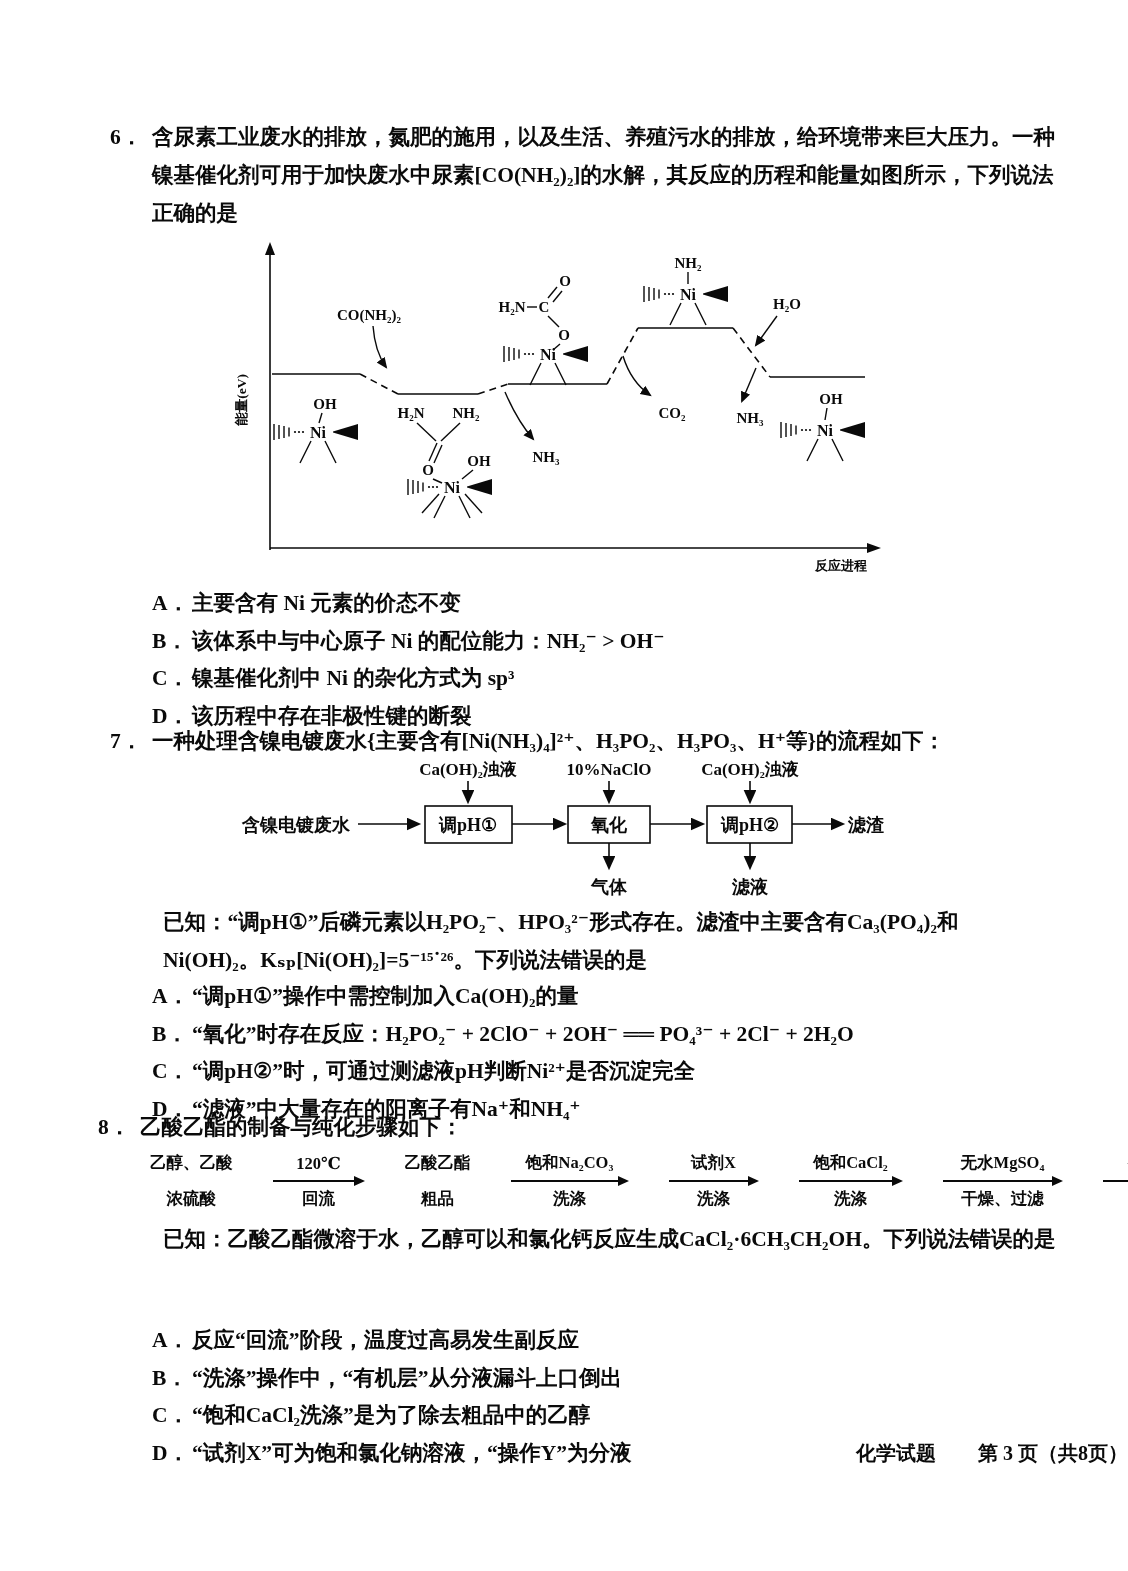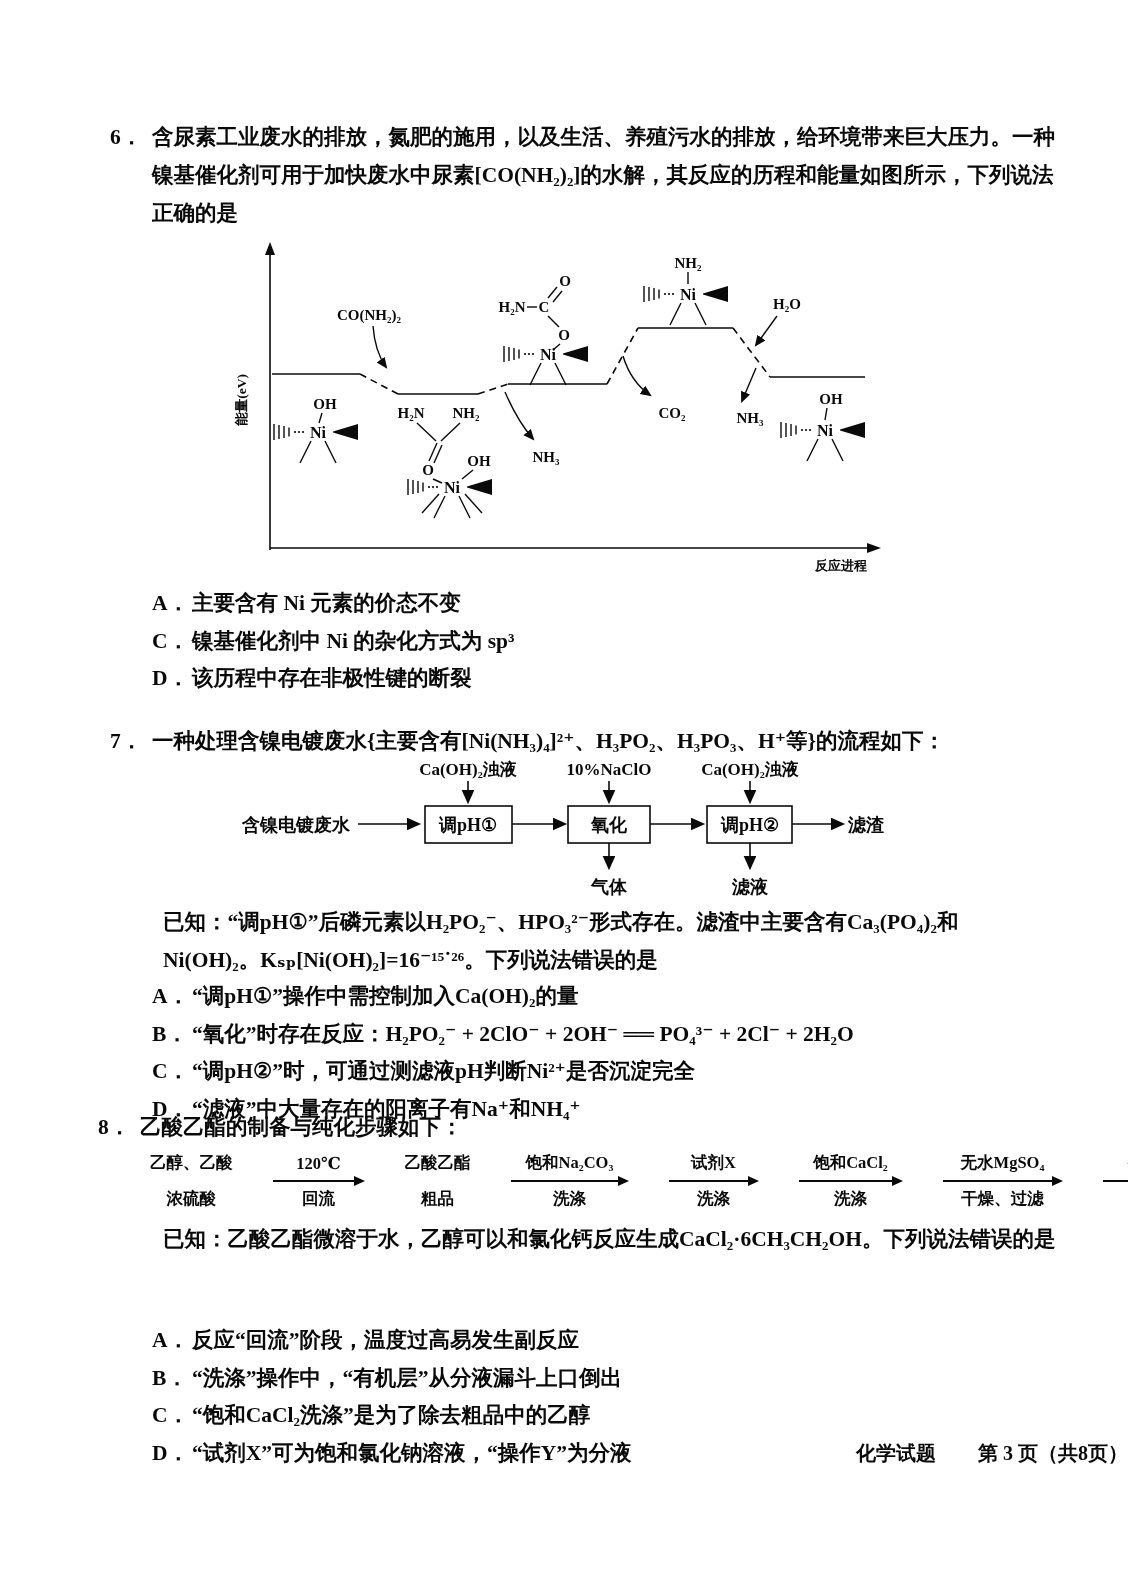--- a/index.html
+++ b/index.html
@@ -156,20 +156,21 @@
       <line class="thin" x1="2" y1="-22" x2="0" y2="-10"></line>
       <use href="#hw"></use>
         <use href="#sw"></use>
         <use href="#lg"></use>
       <text x="0" y="6" font-size="16" text-anchor="middle">Ni</text>
     </g>
   </svg>
 
   <div class="abs" style="left:152px;top:585px;">
     <div class="optline"><span class="olabel">A．</span><span>主要含有 Ni 元素的价态不变</span></div>
+    <div class="optline"><span class="olabel">B．</span><span>该体系中与中心原子 Ni 的配位能力：NH₂⁻ &gt; OH⁻</span></div>
     <div class="optline"><span class="olabel">C．</span><span>镍基催化剂中 Ni 的杂化方式为 sp³</span></div>
     <div class="optline"><span class="olabel">D．</span><span>该历程中存在非极性键的断裂</span></div>
   </div>
 
   <div class="abs para hang" style="left:110px;top:722px;width:910px;">
     <span class="qnum">7．</span><span>一种处理含镍电镀废水{主要含有[Ni(NH₃)₄]²⁺、H₃PO₂、H₃PO₃、H⁺等}的流程如下：</span>
   </div>
 
   <svg class="abs" style="left:230px;top:753px;" width="700" height="150" viewBox="0 0 700 150">
     <defs>
@@ -198,21 +199,21 @@
     <text x="520" y="78" font-size="18" text-anchor="middle">调pH②</text>
     <line class="stroke" x1="562" y1="71" x2="612" y2="71" marker-end="url(#ah2)"></line>
     <text x="618" y="78" font-size="18">滤渣</text>
 
     <line class="stroke" x1="379" y1="90" x2="379" y2="114" marker-end="url(#ah2)"></line>
     <text x="379" y="140" font-size="18" text-anchor="middle">气体</text>
     <line class="stroke" x1="520" y1="90" x2="520" y2="114" marker-end="url(#ah2)"></line>
     <text x="520" y="140" font-size="18" text-anchor="middle">滤液</text>
   </svg>
 
-  <div class="abs para" style="left:163px;top:903px;width:880px;">已知：“调pH①”后磷元素以H₂PO₂⁻、HPO₃²⁻形式存在。滤渣中主要含有Ca₃(PO₄)₂和Ni(OH)₂。Kₛₚ[Ni(OH)₂]=16⁻¹⁵˙²⁶。下列说法错误的是</div>
+  <div class="abs para" style="left:163px;top:903px;width:880px;">已知：“调pH①”后磷元素以H₂PO₂⁻、HPO₃²⁻形式存在。滤渣中主要含有Ca₃(PO₄)₂和Ni(OH)₂。Kₛₚ[Ni(OH)₂]=5⁻¹⁵˙²⁶。下列说法错误的是</div>
 
   <div class="abs" style="left:152px;top:978px;">
     <div class="optline"><span class="olabel">A．</span><span>“调pH①”操作中需控制加入Ca(OH)₂的量</span></div>
     <div class="optline"><span class="olabel">B．</span><span>“氧化”时存在反应：H₂PO₂⁻ + 2ClO⁻ + 2OH⁻ ══ PO₄³⁻ + 2Cl⁻ + 2H₂O</span></div>
     <div class="optline"><span class="olabel">C．</span><span>“调pH②”时，可通过测滤液pH判断Ni²⁺是否沉淀完全</span></div>
     <div class="optline"><span class="olabel">D．</span><span>“滤液”中大量存在的阳离子有Na⁺和NH₄⁺</span></div>
   </div>
 
   <div class="abs para hang" style="left:98px;top:1108px;width:910px;">
     <span class="qnum">8．</span><span>乙酸乙酯的制备与纯化步骤如下：</span>

